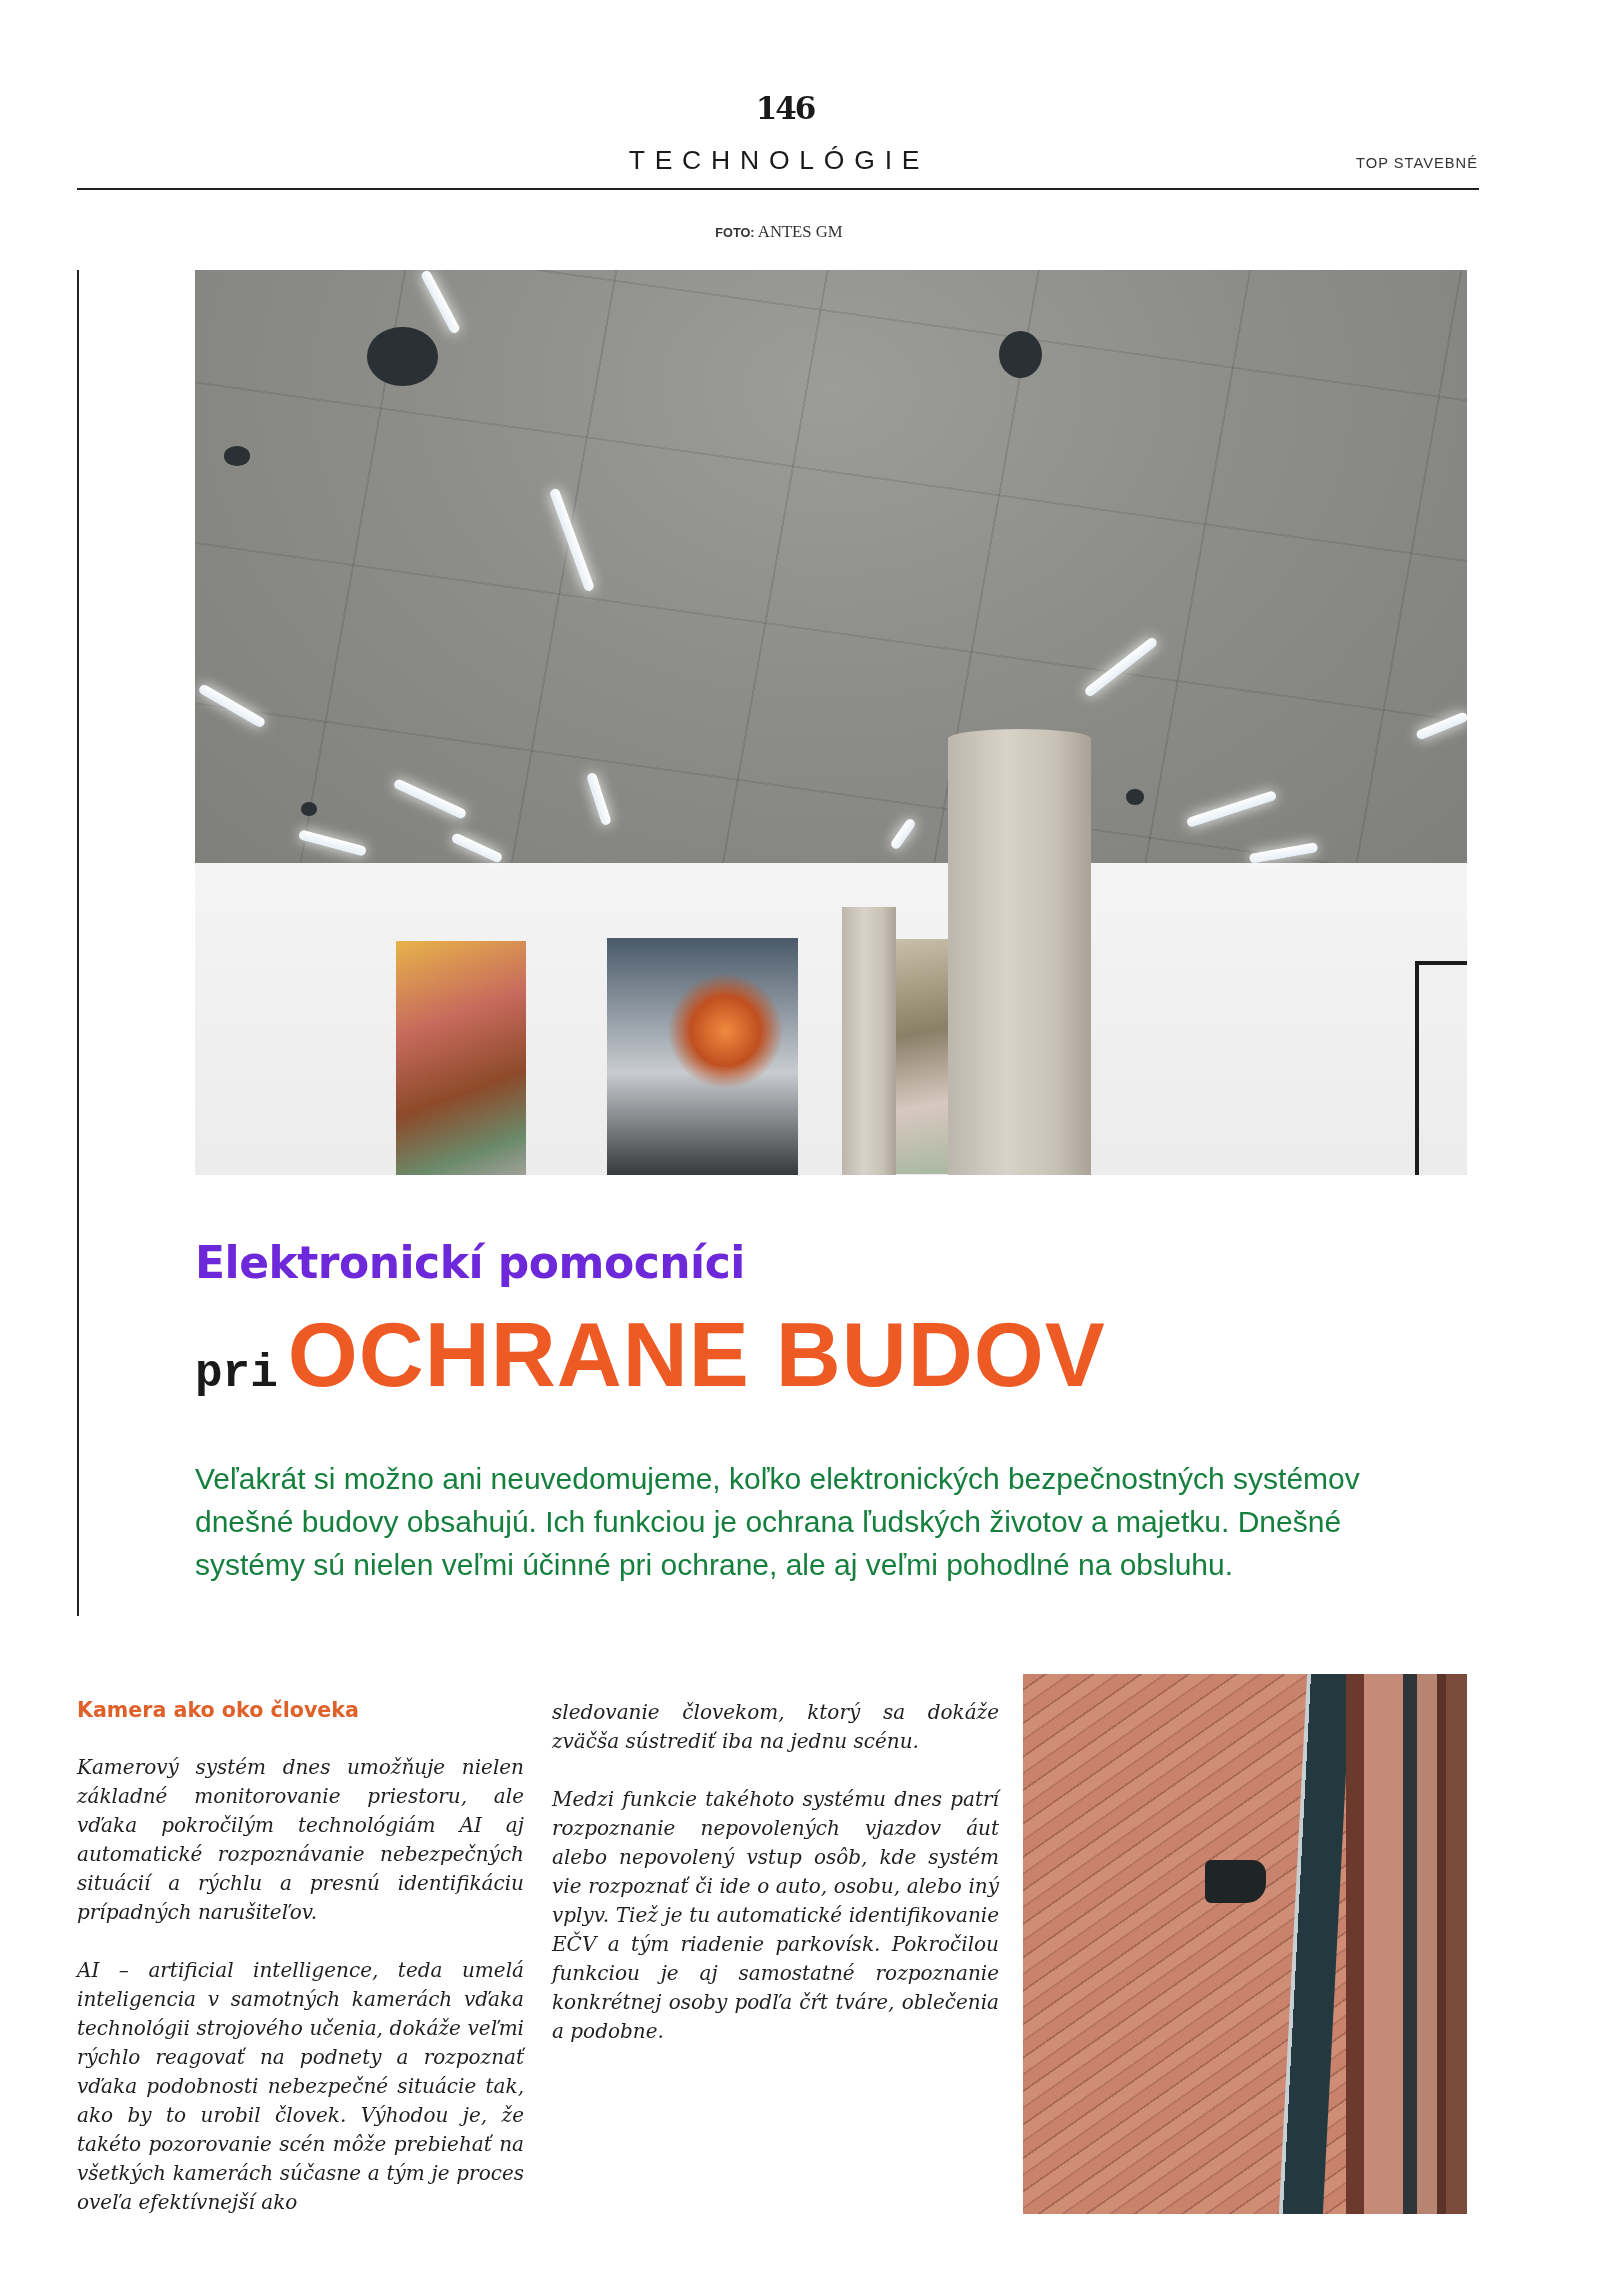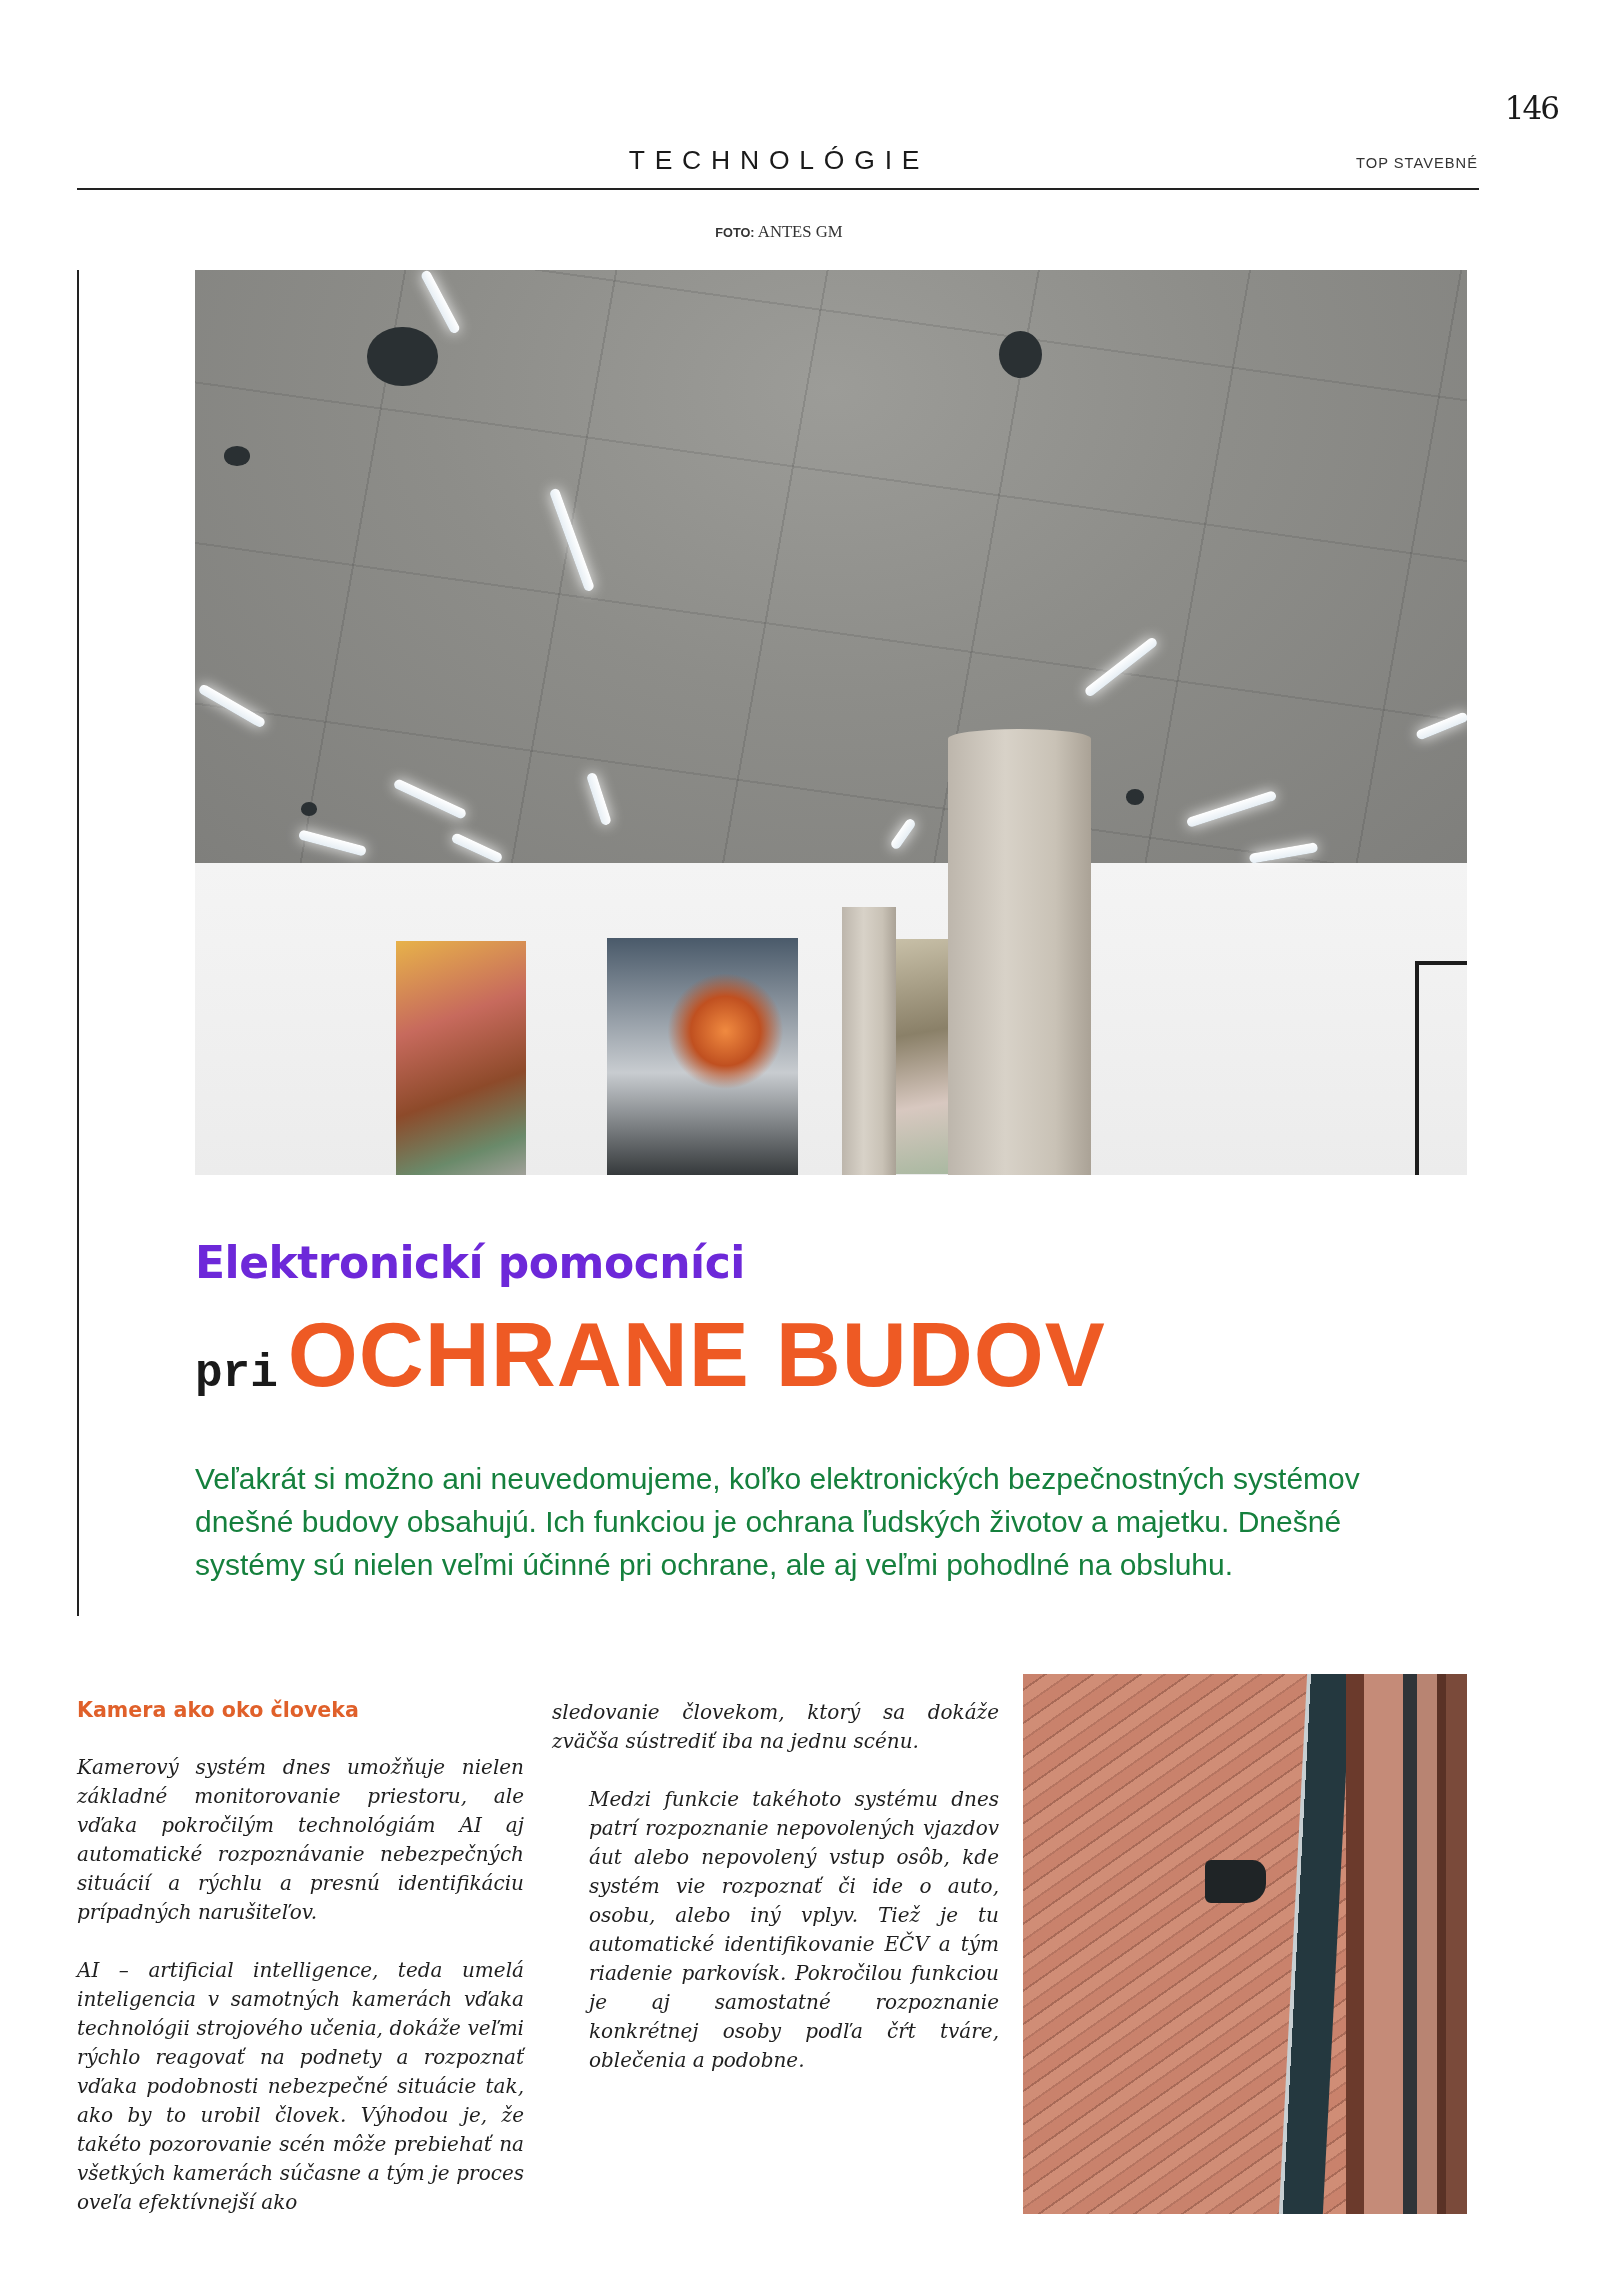--- a/index.html
+++ b/index.html
@@ -1,20 +1,20 @@
 <!DOCTYPE html>
 <html><head>
 <meta charset="utf-8">
 <style>
   html, body { margin: 0; padding: 0; background: #ffffff; }
   body { width: 1621px; height: 2293px; position: relative; overflow: hidden; color: #1f1f1f; }
 
   .page-number {
-    position: absolute; left: 0; width: 1558px; top: 90px; text-align: right;
-    font-family: "DejaVu Serif", serif; font-weight: normal; font-size: 31px; letter-spacing: -2px;
+    position: absolute; left: 6px; width: 1558px; top: 90px; text-align: center;
+    font-family: "DejaVu Serif", serif; font-weight: bold; font-size: 31px; letter-spacing: -2px;
     color: #1a1a1a;
   }
   .section-title {
     position: absolute; left: 0; width: 1558px; top: 145px; text-align: center;
     font-family: "Liberation Sans", sans-serif; font-size: 26.5px; letter-spacing: 9.8px;
     color: #1a1a1a;
   }
   .magazine-name {
     position: absolute; right: 143px; top: 155px;
     font-family: "Liberation Sans", sans-serif; font-size: 14.7px; letter-spacing: 1px;
@@ -91,21 +91,21 @@
     font-family: "DejaVu Serif", serif; font-size: 20px; line-height: 29px; color: #1f1f1f;
     text-align: justify; hyphens: manual;
   }
   .col p { margin: 0 0 29px 0; font-style: italic; }
   .col-1 { left: 77px; top: 1698px; }
   .col-2 { left: 552px; top: 1698px; }
   .subheading {
     font-family: "DejaVu Sans", sans-serif; font-weight: bold; font-size: 20.6px; color: #e0602a;
     margin: 0 0 29px 0; line-height: 25.5px; text-align: left;
   }
-  .col-2 p.tight { margin-bottom: 0; margin-left: 37px; }
+  .col-2 p.tight { margin-bottom: 0; }
 
   
   .brick-photo {
     position: absolute; left: 1023px; top: 1674px; width: 444px; height: 540px; overflow: hidden;
     background:
       repeating-linear-gradient(-35deg, #c9826c 0 11.8px, #b67561 11.8px 13.7px, #d08d76 13.7px 25.5px, #a86a57 25.5px 27.4px);
   }
   .brick-photo .window {
     position: absolute; left: 270px; top: 0; width: 44px; height: 540px;
     background: linear-gradient(90deg, #c8cfd2 0 3.9px, #24383f 3.9px 100%);

